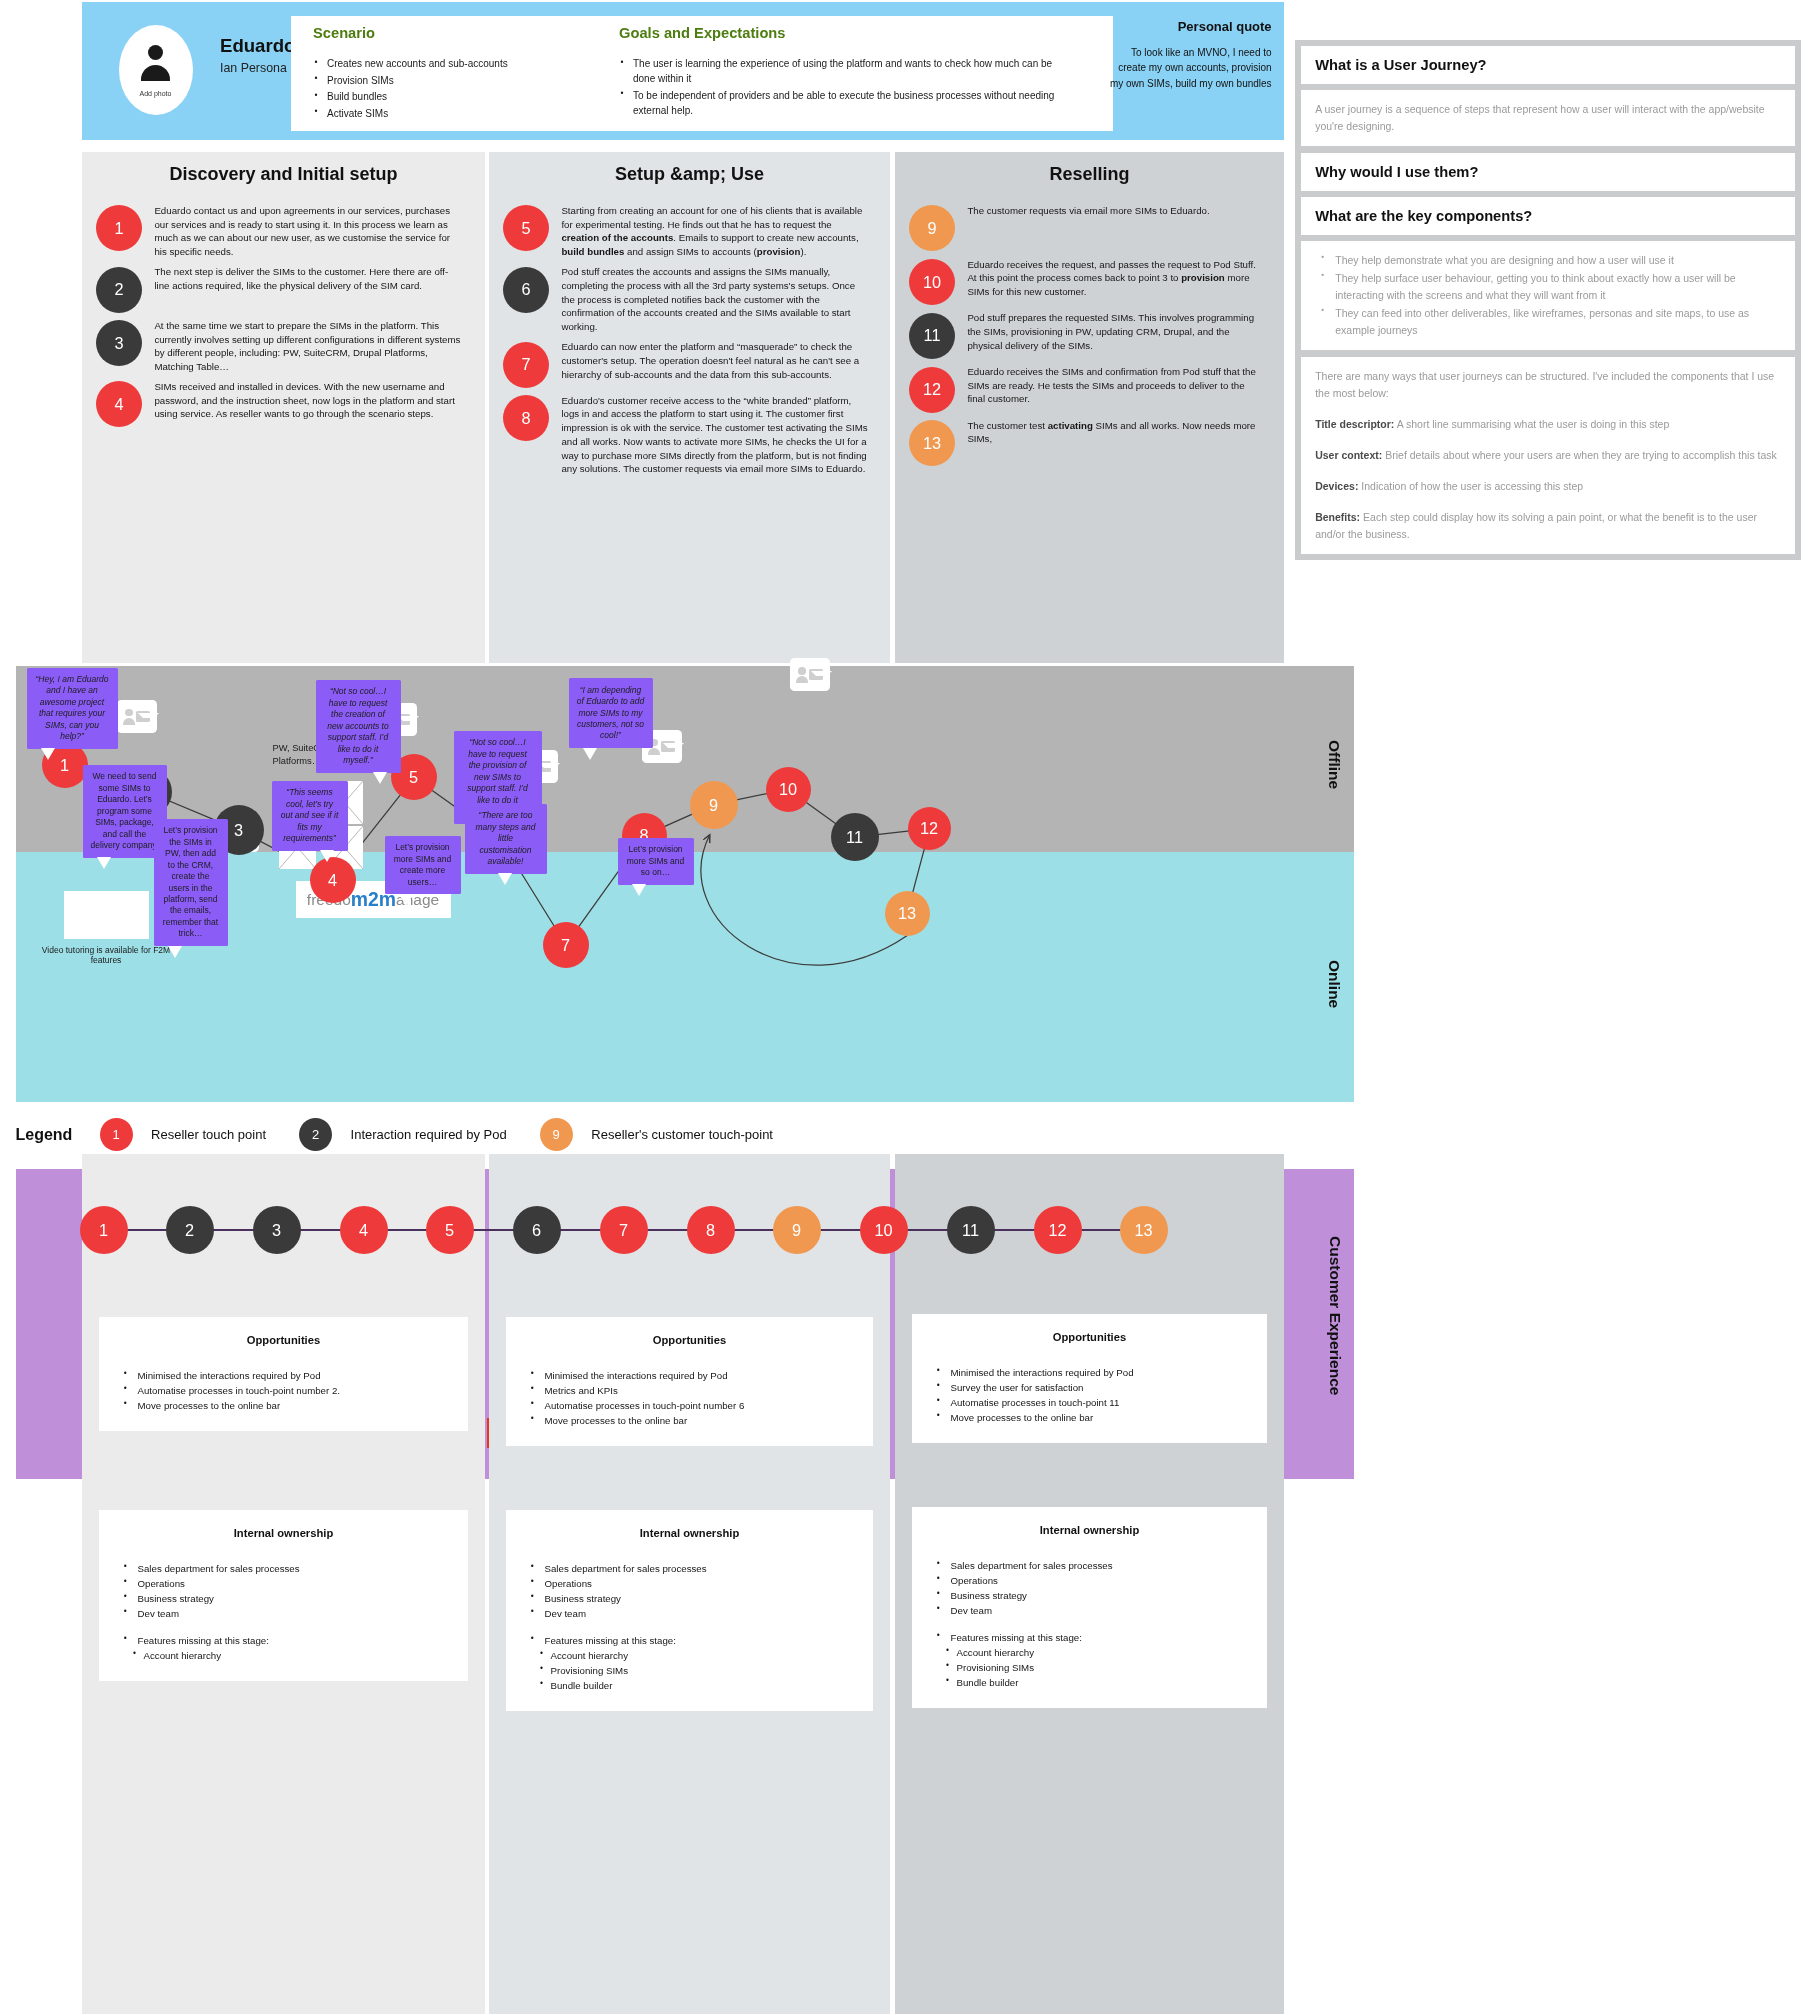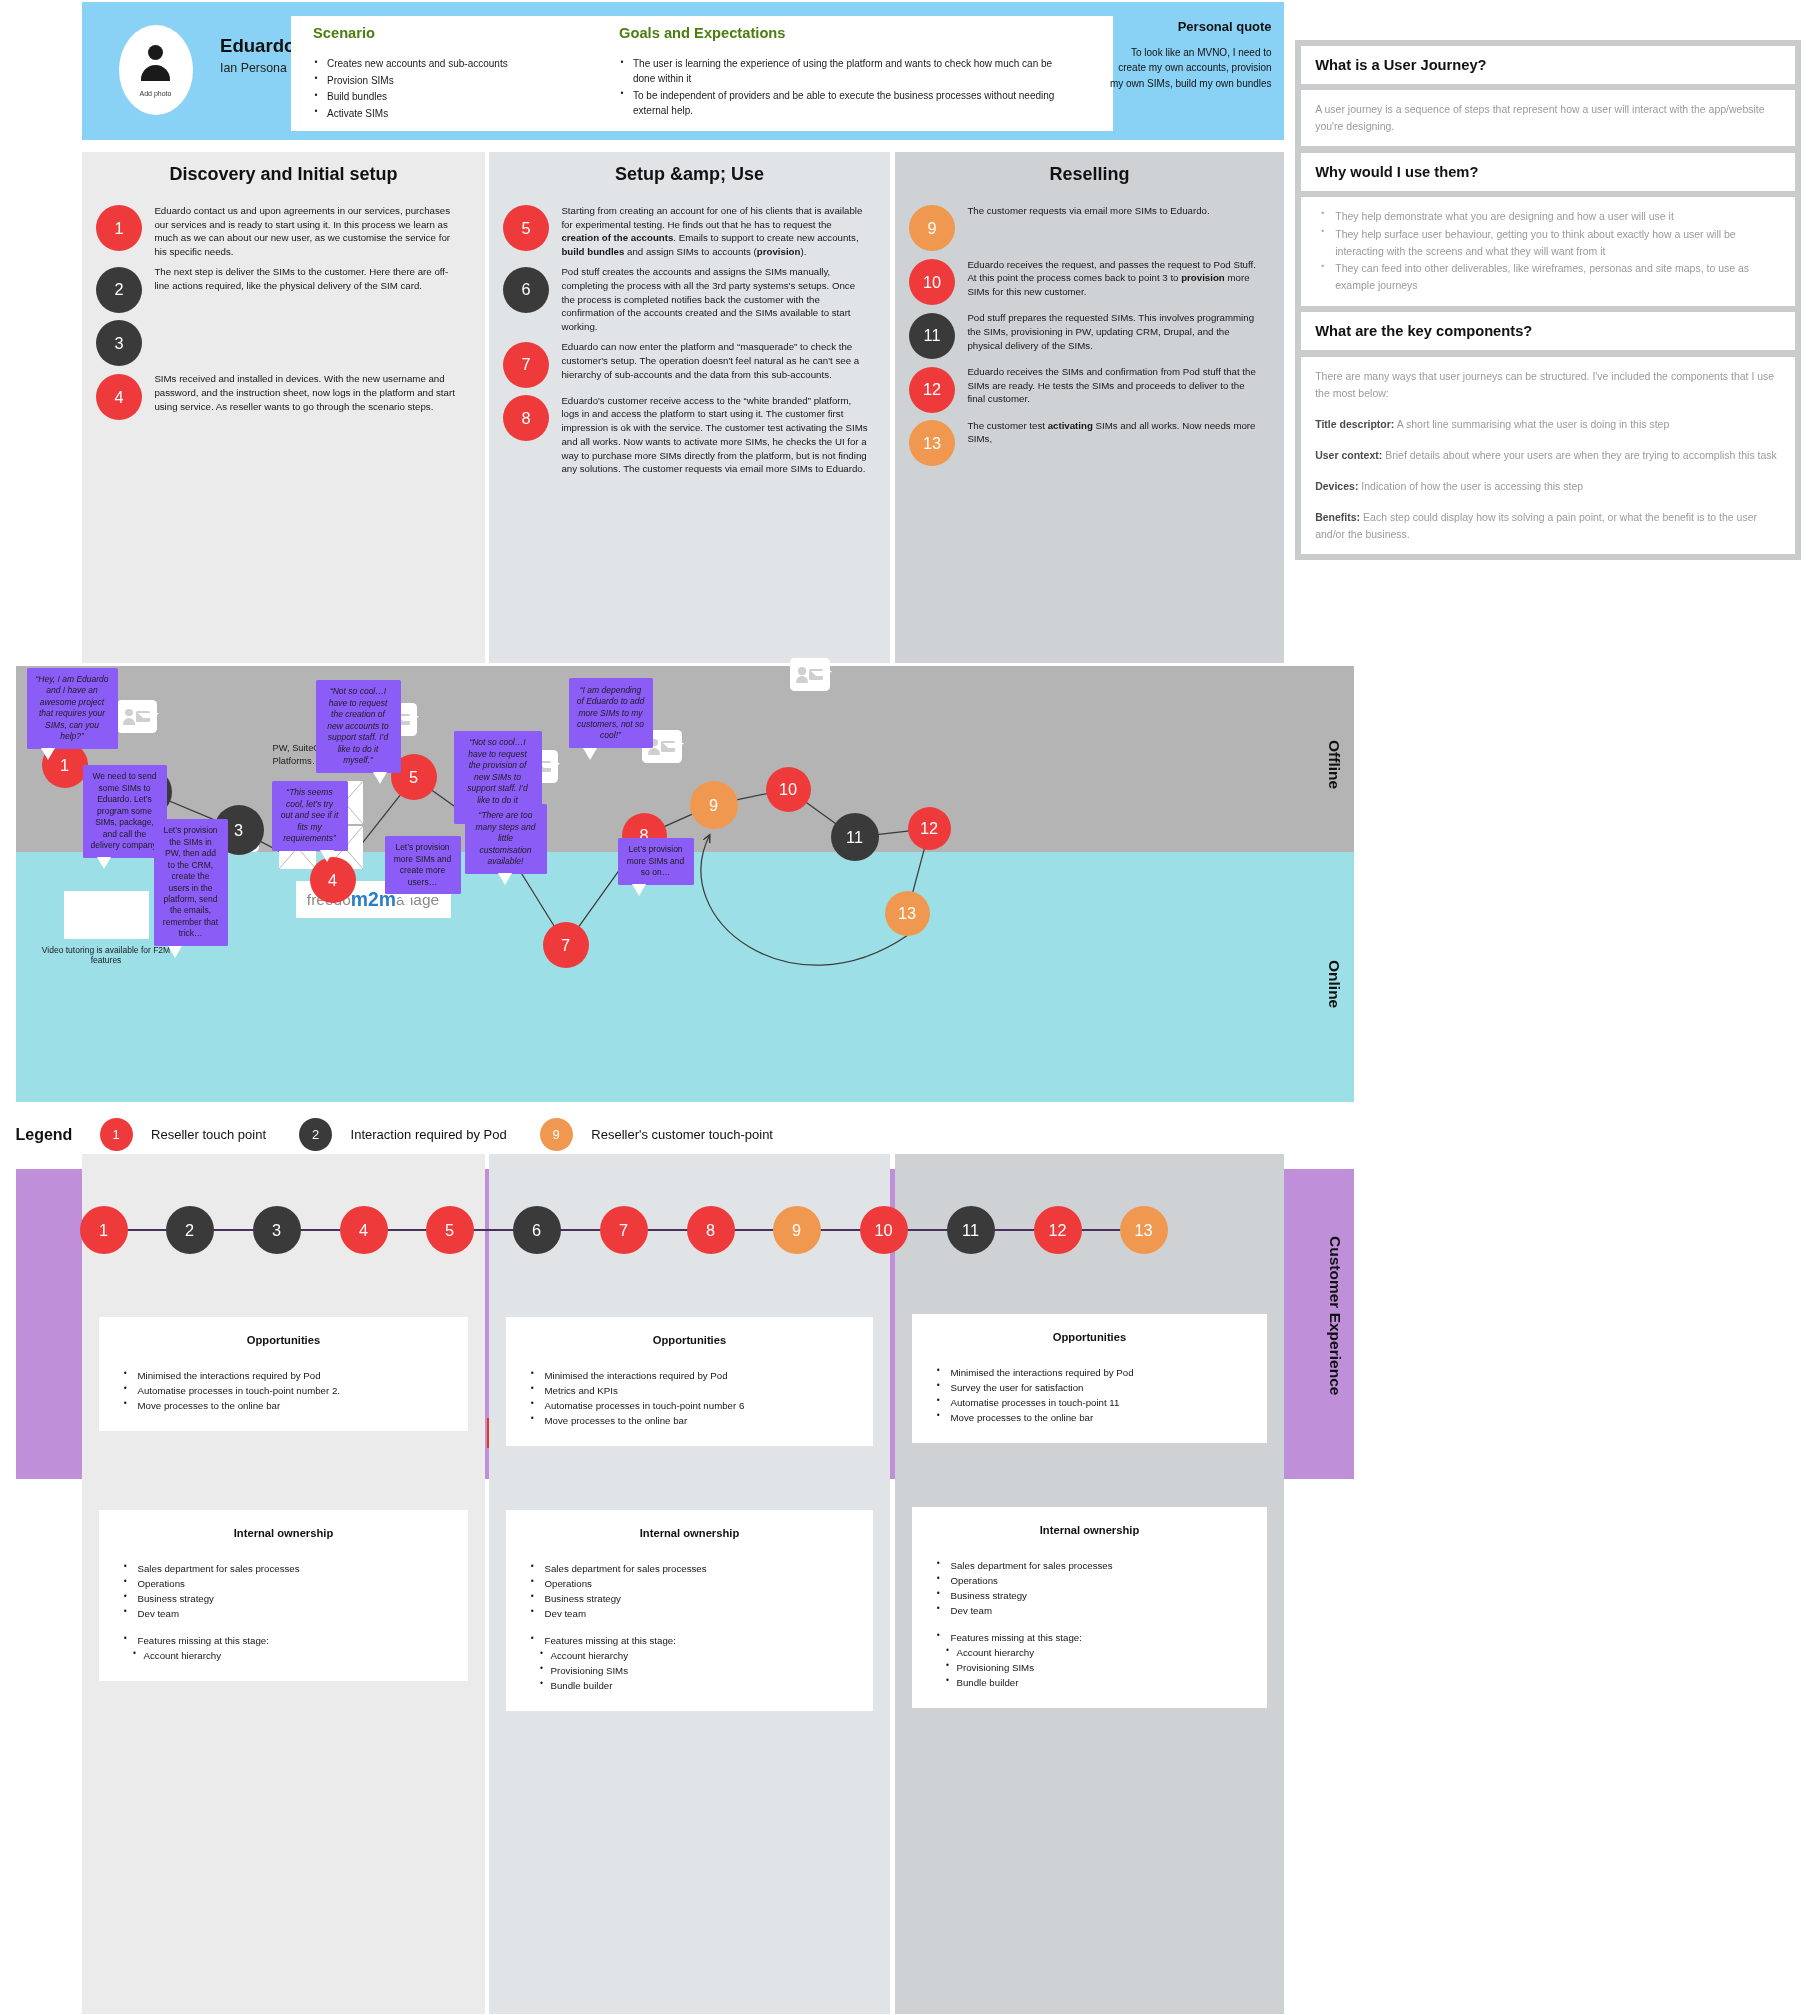--- a/index.html
+++ b/index.html
@@ -203,20 +203,21 @@
       <div class="step-row">
         <div class="step-bubble b-red">1</div>
         <div class="step-text">Eduardo contact us and upon agreements in our services, purchases our services and is ready to start using it. In this process we learn as much as we can about our new user, as we customise the service for his specific needs.</div>
       </div>
       <div class="step-row">
         <div class="step-bubble b-dark">2</div>
         <div class="step-text">The next step is deliver the SIMs to the customer. Here there are off-line actions required, like the physical delivery of the SIM card.</div>
       </div>
       <div class="step-row">
         <div class="step-bubble b-dark">3</div>
+        <div class="step-text">At the same time we start to prepare the SIMs in the platform. This currently involves setting up different configurations in different systems by different people, including: PW, SuiteCRM, Drupal Platforms, Matching Table…</div>
       </div>
       <div class="step-row">
         <div class="step-bubble b-red">4</div>
         <div class="step-text">SIMs received and installed in devices. With the new username and password, and the instruction sheet, now logs in the platform and start using service. As reseller wants to go through the scenario steps.</div>
       </div>
     </div>
 </div>
 <div class="stage stage-2">
   <h2>Setup &amp;amp; Use</h2>
   <div class="steps">
@@ -268,28 +269,28 @@
   <div class="info-card">
     <h3>What is a User Journey?</h3>
   </div>
   <div class="info-card">
     <p>A user journey is a sequence of steps that represent how a user will interact with the app/website you're designing.</p>
   </div>
   <div class="info-card">
     <h3>Why would I use them?</h3>
   </div>
   <div class="info-card">
+    <h3>What are the key components?</h3>
+  </div>
+  <div class="info-card">
     <ul>
         <li>They help demonstrate what you are designing and how a user will use it</li>
         <li>They help surface user behaviour, getting you to think about exactly how a user will be interacting with the screens and what they will want from it</li>
         <li>They can feed into other deliverables, like wireframes, personas and site maps, to use as example journeys</li>
       </ul>
-  </div>
-  <div class="info-card">
-    <h3>What are the key components?</h3>
   </div>
   <div class="info-card">
     <p>There are many ways that user journeys can be structured. I've included the components that I use the most below:</p>
     <div>
         <div class="comp"><b>Title descriptor:</b> A short line summarising what the user is doing in this step</div>
         <div class="comp"><b>User context:</b> Brief details about where your users are when they are trying to accomplish this task</div>
         <div class="comp"><b>Devices:</b> Indication of how the user is accessing this step</div>
         <div class="comp"><b>Benefits:</b> Each step could display how its solving a pain point, or what the benefit is to the user and/or the business.</div>
       </div>
   </div>

